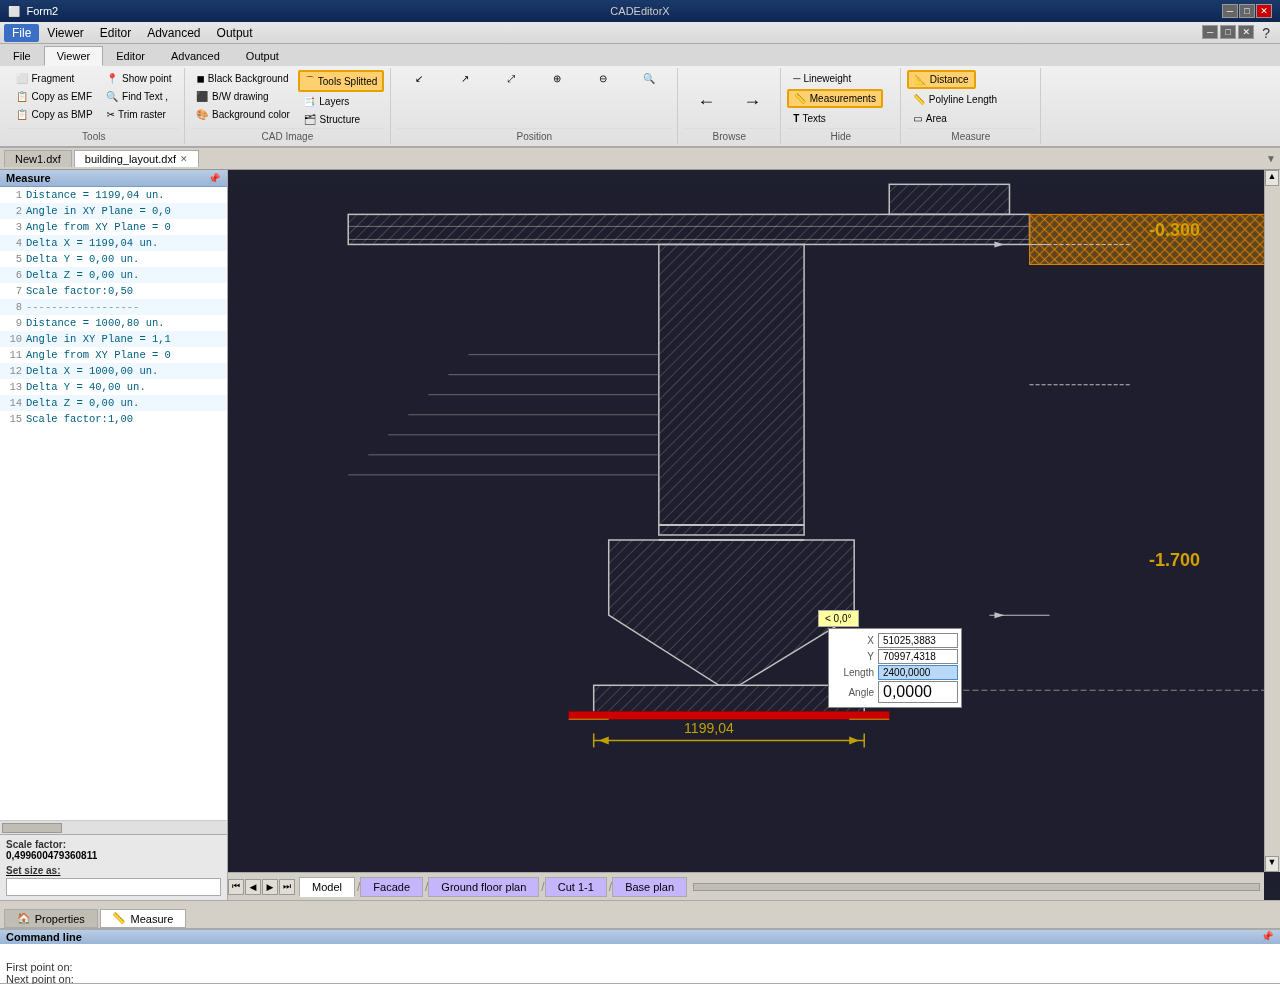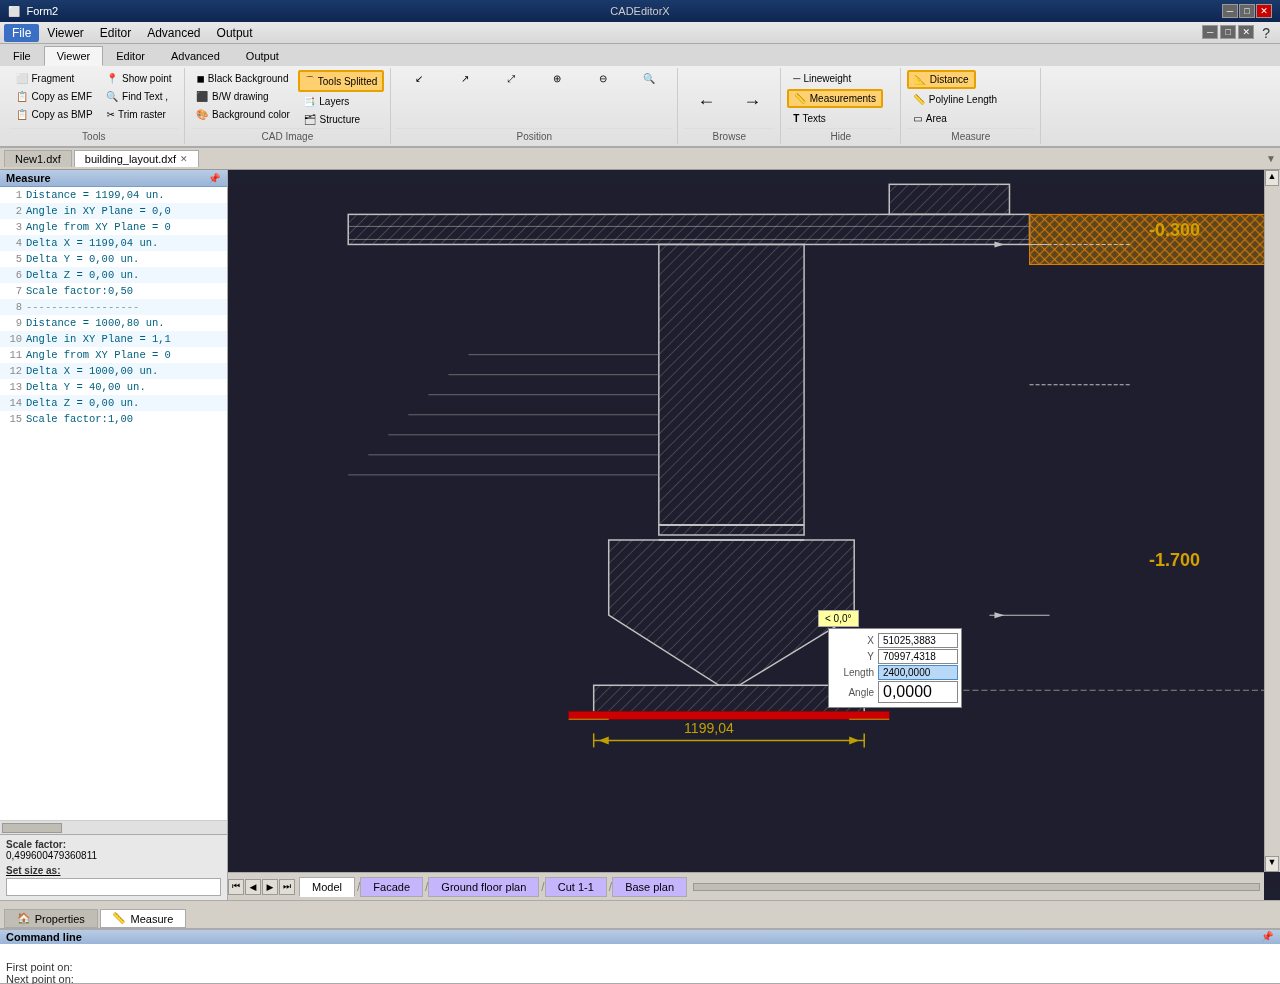--- a/index.html
+++ b/index.html
@@ -36,21 +36,21 @@
     #left-panel { width: 228px; background: #fff; border-right: 1px solid #aaa; display: flex; flex-direction: column; }
     #measure-header { background: linear-gradient(to bottom, #b8cce4, #9ab5d8); padding: 2px 6px; font-size: 11px; font-weight: bold; display: flex; justify-content: space-between; align-items: center; border-bottom: 1px solid #7a9cc0; }
     #measure-list { flex: 1; overflow-y: auto; font-size: 10.5px; font-family: 'Courier New', monospace; }
     .ml-row { display: flex; padding: 0 4px; min-height: 16px; align-items: center; }
     .ml-row:nth-child(even) { background: #f0f8ff; }
     .ml-num { color: #888; width: 18px; text-align: right; margin-right: 4px; flex-shrink: 0; }
     .ml-text { color: #006080; }
     .ml-text.separator { color: #80a0a0; }
     #left-bottom { padding: 4px 6px; background: #e8e8e8; border-top: 1px solid #aaa; font-size: 10px; }
     #scale-label { font-weight: bold; color: #333; }
-    #scale-value { color: #000; }
+    #scale-value { color: #000; font-weight: bold; }
     #setsize-label { font-weight: bold; color: #333; margin-top: 3px; }
     #setsize-value { background: #fff; border: 1px solid #aaa; padding: 1px 3px; width: 100%; margin-top: 1px; height: 18px; }
     #scrollbar-h { height: 14px; background: #e0e0e0; border-top: 1px solid #ccc; display: flex; align-items: center; padding: 0 2px; }
 
     
     #canvas-area { flex: 1; background: #1a1a2e; position: relative; overflow: hidden; }
     .ctab { padding: 3px 12px; font-size: 11px; cursor: pointer; border: 1px solid #aaa; background: #c4b5fd; margin-right: 2px; }
     .ctab.active { background: #fff; border-bottom: 1px solid #fff; }
     .ctab-sep { color: #888; }
 

